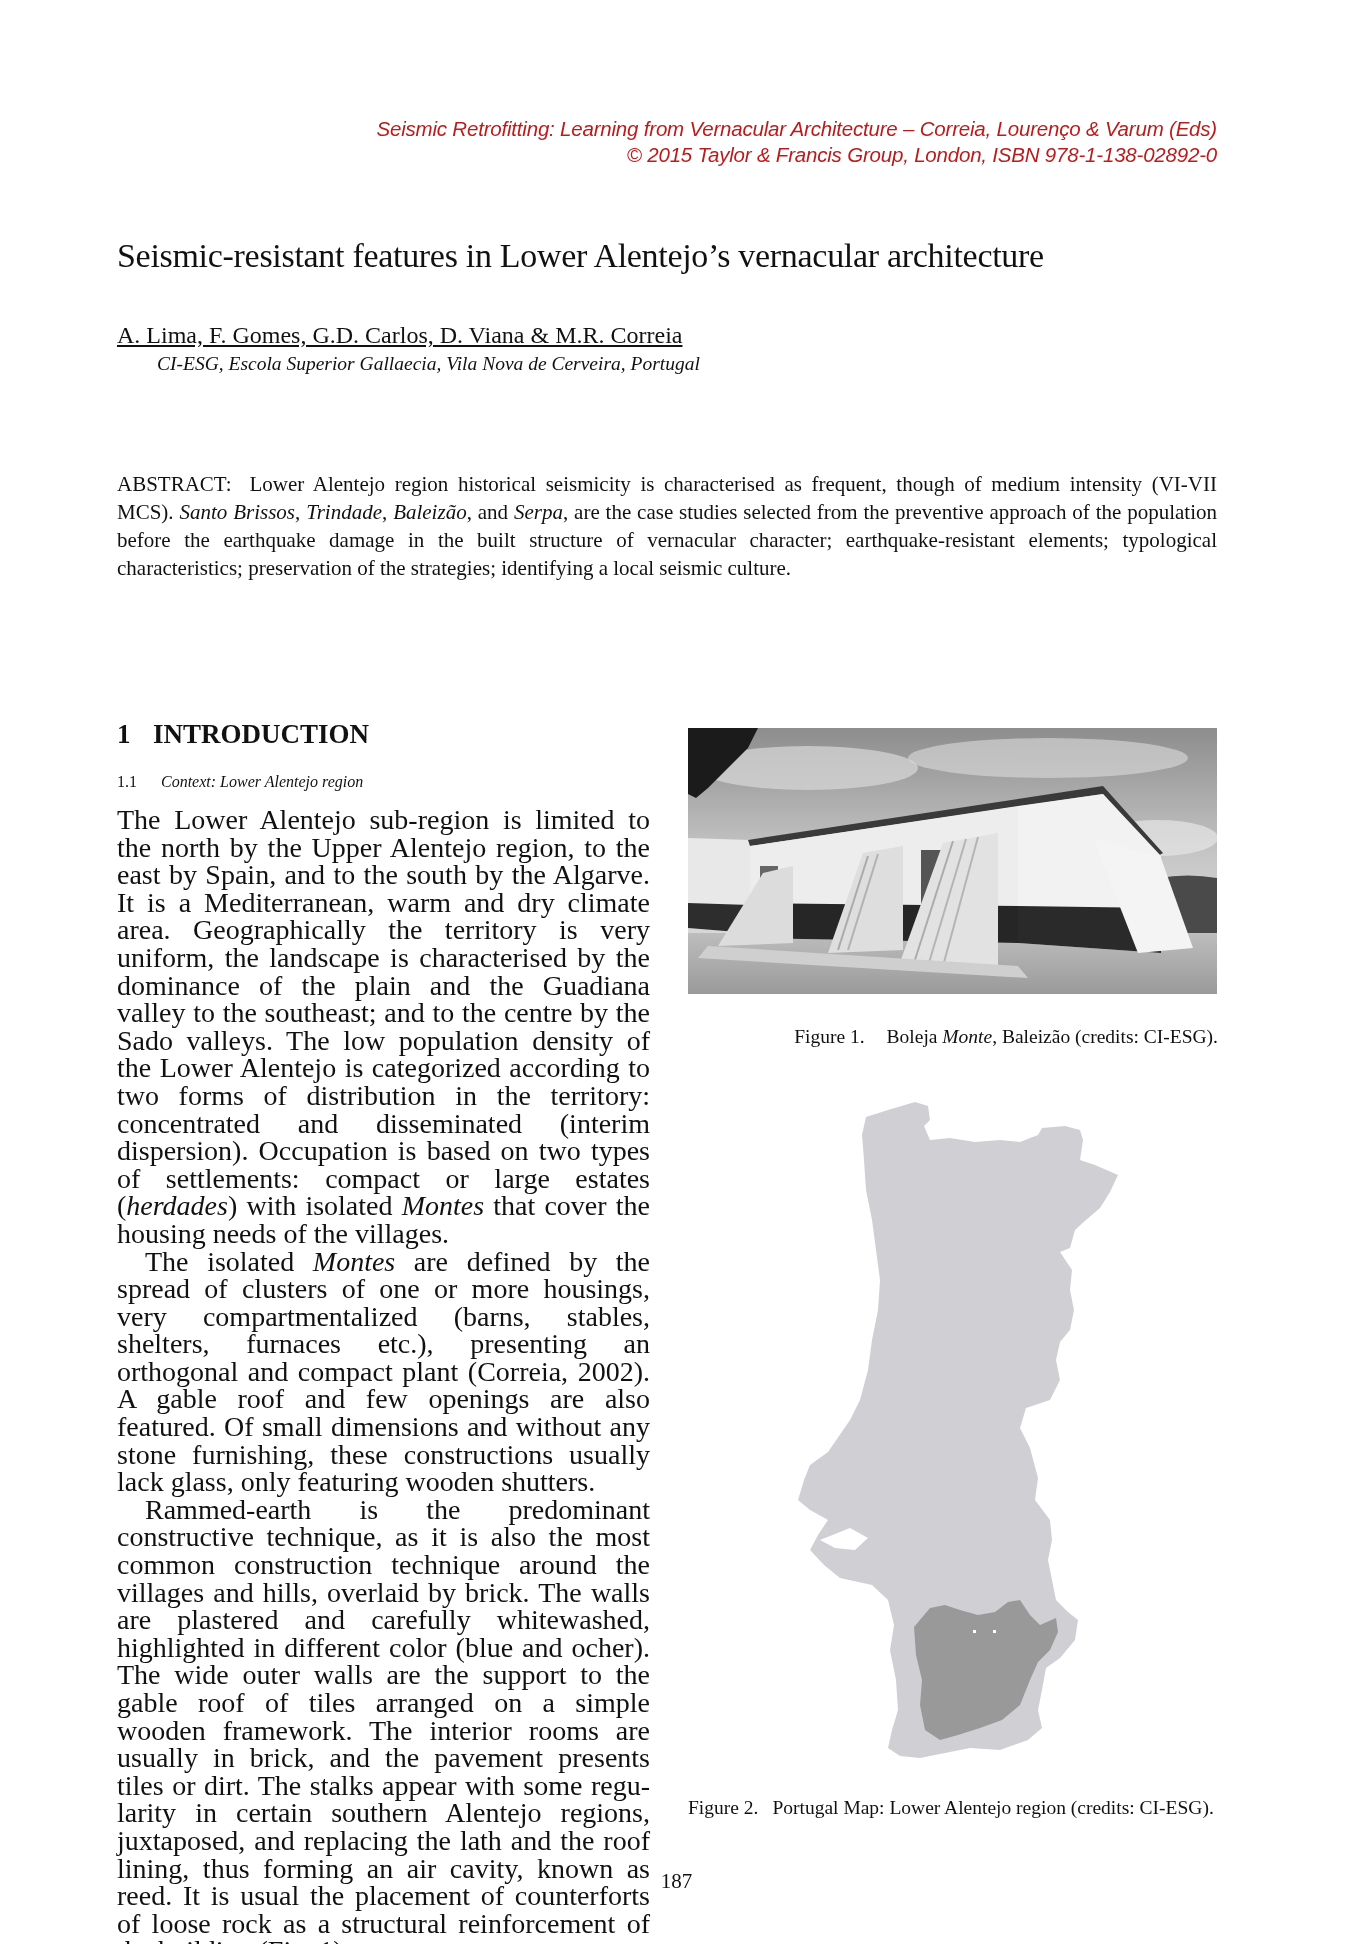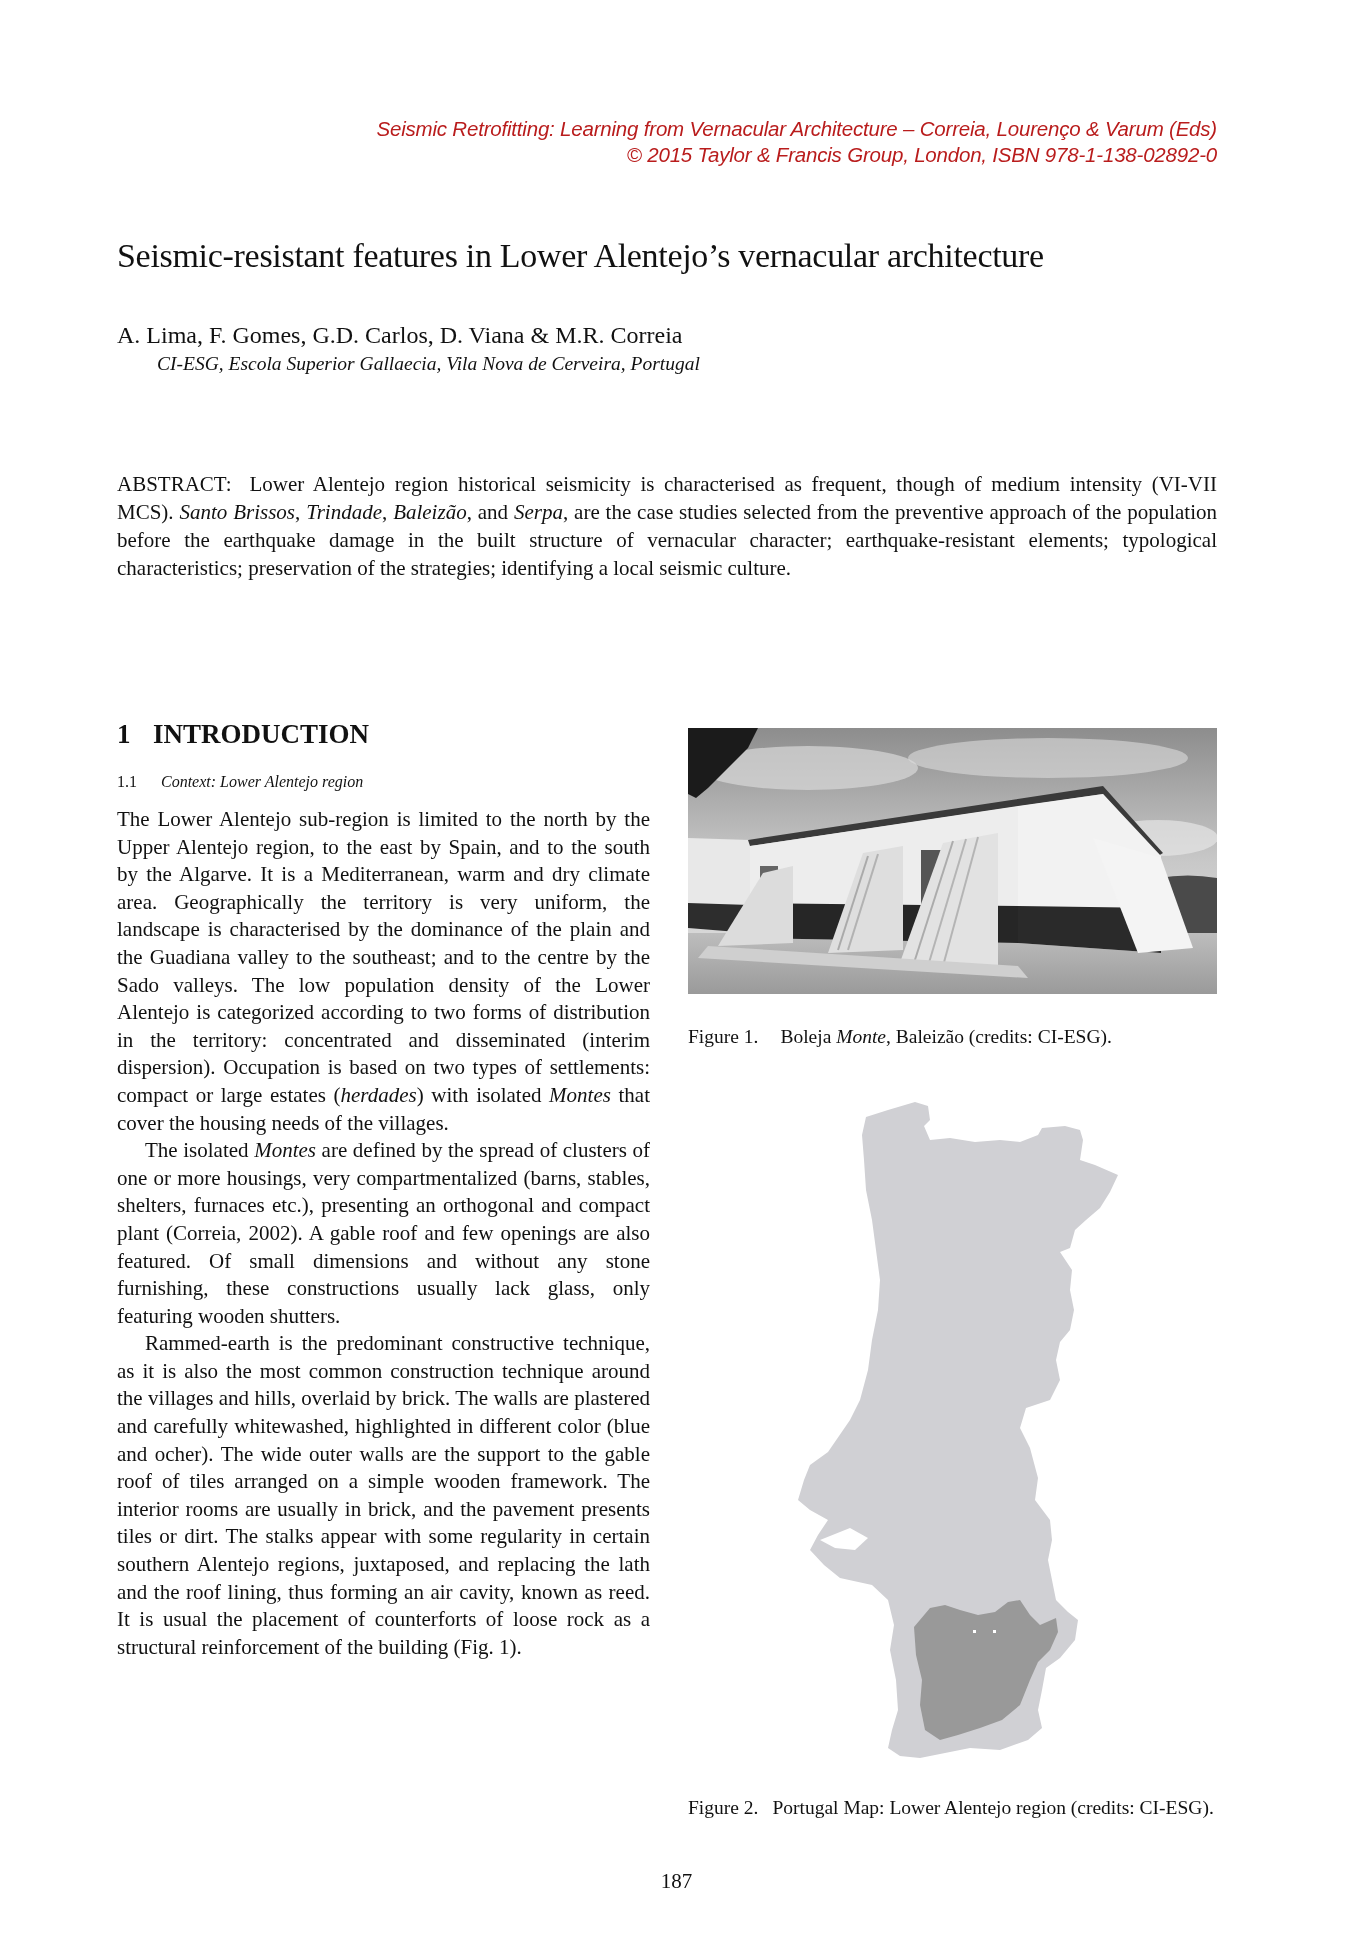--- a/index.html
+++ b/index.html
@@ -35,20 +35,21 @@
       line-height: 40px;
       letter-spacing: -0.3px;
       white-space: nowrap;
     }
 
     .authors {
       left: 117px; top: 320px;
       font-size: 24px;
       line-height: 30px;
       white-space: nowrap;
+      text-decoration: underline;
     }
     .affiliation {
       left: 117px; top: 351px;
       font-size: 19.5px;
       line-height: 26px;
       font-style: italic;
       white-space: nowrap;
       margin-left: 40px;
     }
 
@@ -74,36 +75,37 @@
     .subsec-heading {
       font-size: 16px;
       line-height: 28px;
       margin: 0 0 10px 0;
     }
     .subsec-heading .num { display: inline-block; width: 44px; }
     .subsec-heading .title { font-style: italic; }
 
     .body-text p {
       margin: 0;
-      font-size: 21px;
+      font-size: 28px;
       line-height: 27.6px;
       text-align: justify;
       hyphens: manual;
     }
     .body-text p.indent { text-indent: 28px; }
 
     
     .fig1 {
       left: 688px; top: 728px; width: 529px; height: 266px;
       overflow: hidden;
       background: #d9d9d9;
     }
     .fig-caption {
       font-size: 19.5px;
       line-height: 26px;
+      text-align: right;
     }
     .fig1-caption {
       left: 688px; top: 1024px; width: 530px;
       white-space: nowrap;
     }
     .fig-caption .label { display: inline-block; margin-right: 22px; }
 
     .fig2 {
       left: 780px; top: 1080px; width: 340px; height: 700px;
     }

